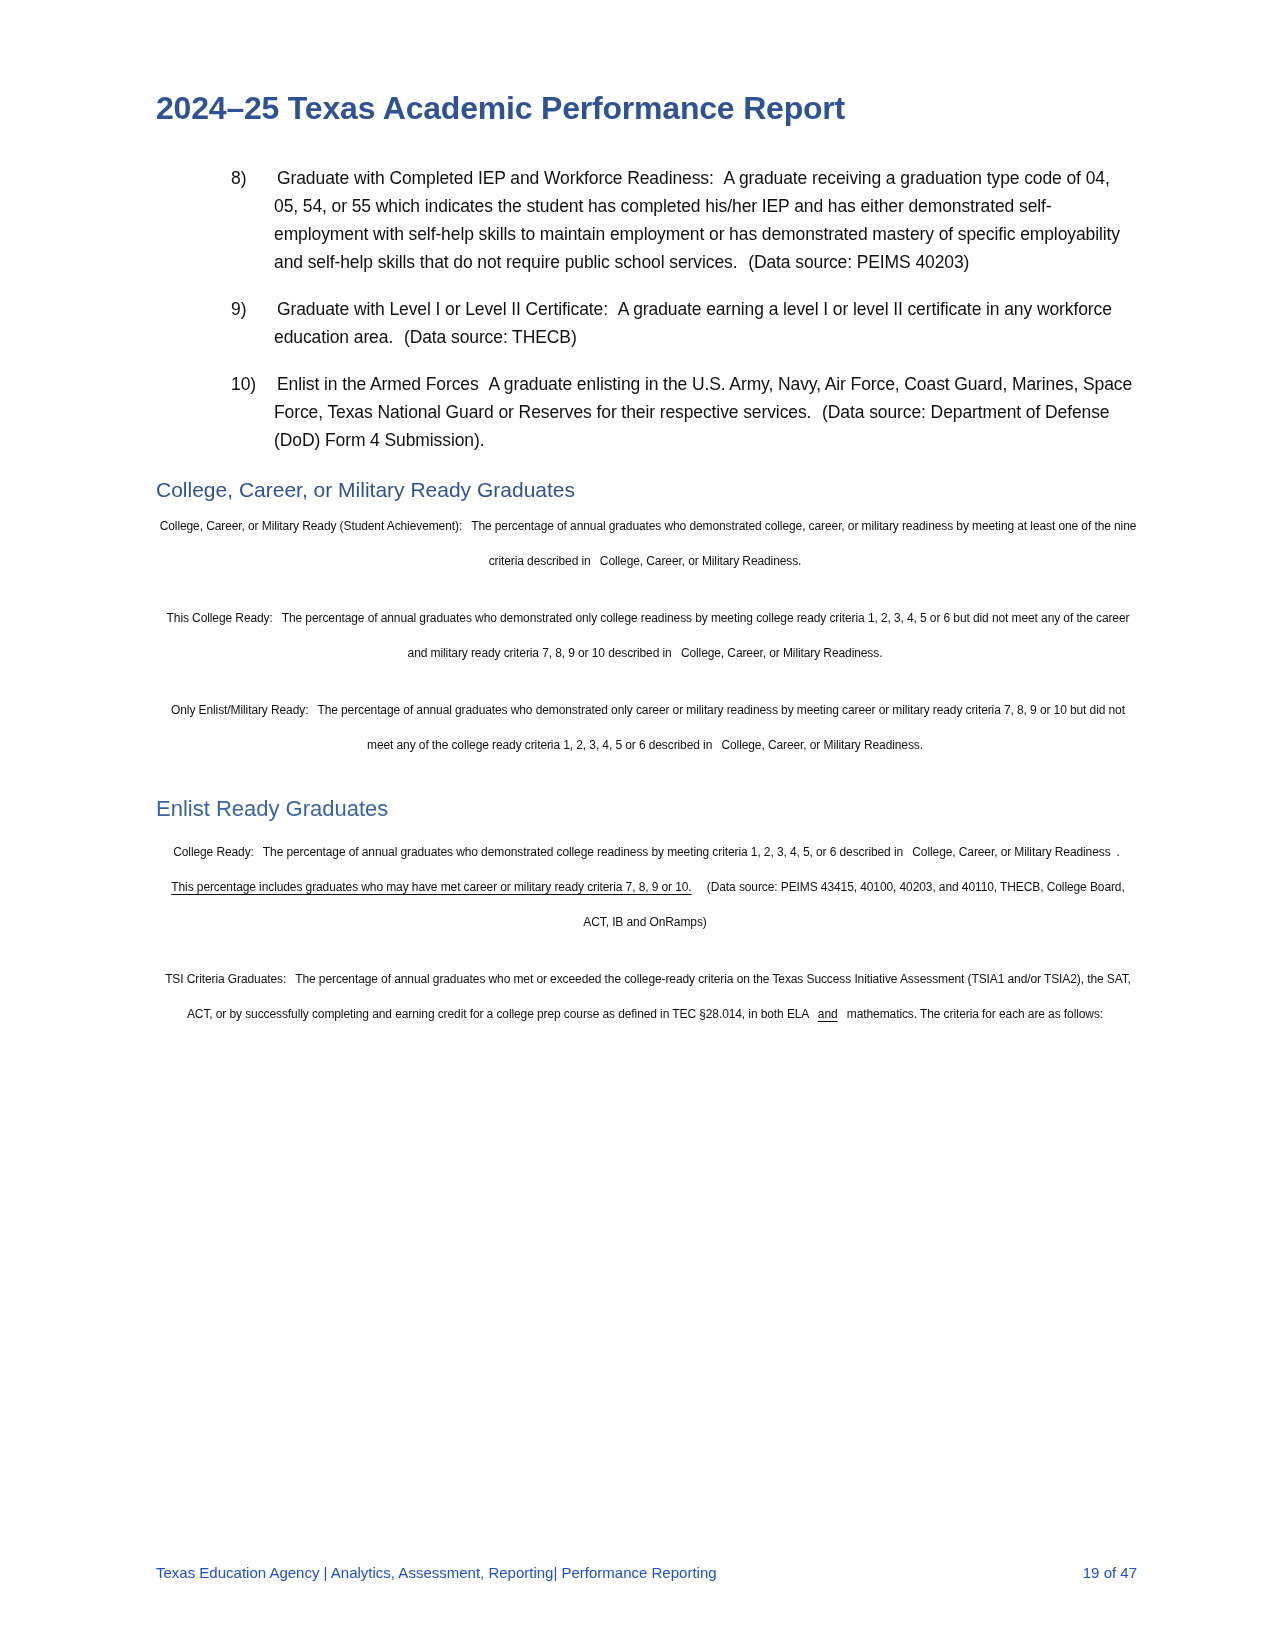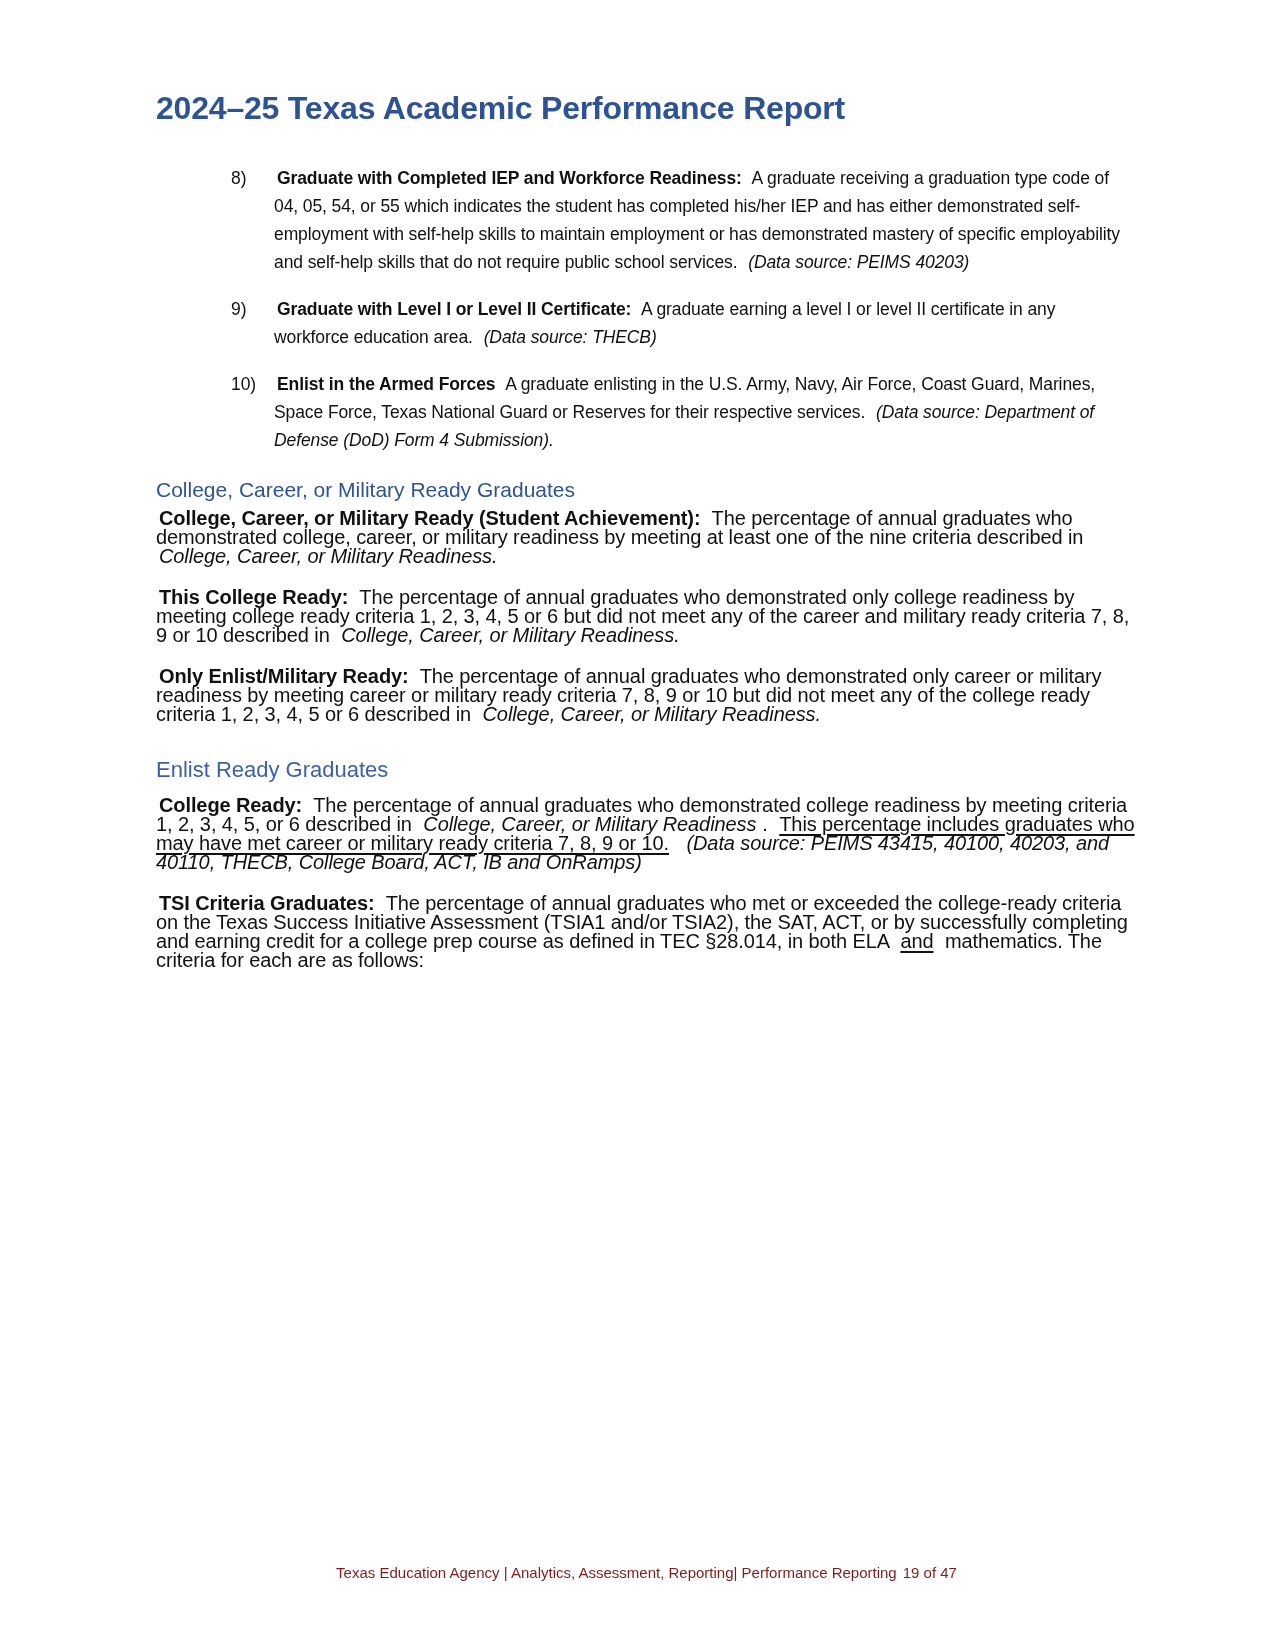--- a/index.html
+++ b/index.html
@@ -46,38 +46,39 @@
   }
   h3.subsection-heading {
     color: var(--c-heading2, #3A62A8);
     font-size: 22px;
     font-weight: normal;
     line-height: 32px;
     margin-top: 30px;
     margin-bottom: 10px;
   }
   p.para {
-    font-size: 20px;
+    font-size: 12px;
     letter-spacing: -0.1px;
-    line-height: 19px;
+    line-height: 35px;
     margin-bottom: 22px;
+    text-align: center;
   }
-  .run-b { font-weight: bold; }
-  .run-i { font-style: italic; }
+  .run-b { font-weight: normal; }
+  .run-i { }
   .run-u { text-decoration: underline; text-underline-offset: 3px; }
   .page-footer {
     position: absolute;
     left: 141px;
     right: 141px;
     top: 1548px;
     display: flex;
-    justify-content: center;
+    justify-content: space-between;
     font-size: 15px;
     line-height: 20px;
-    color: #7f1d1d;
+    color: #1d4ed8;
   }
 </style>
 </head>
 <body>
 
 <div class="page">
 
   <h1 class="doc-title">
     <span class="title-line">2024–25 Texas Academic Performance Report</span>
   </h1>

